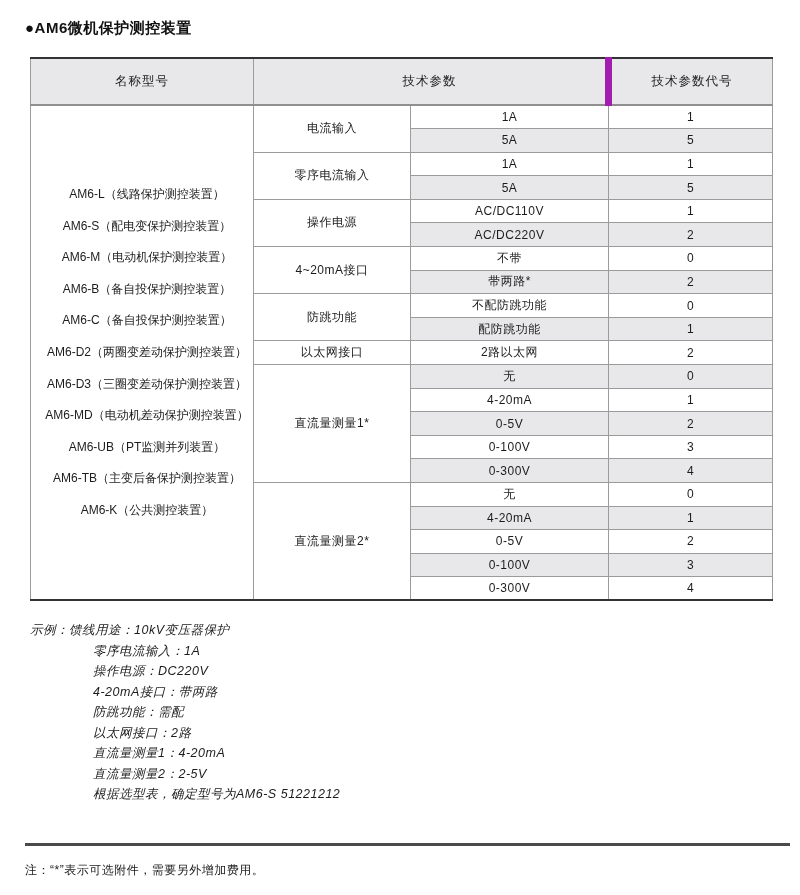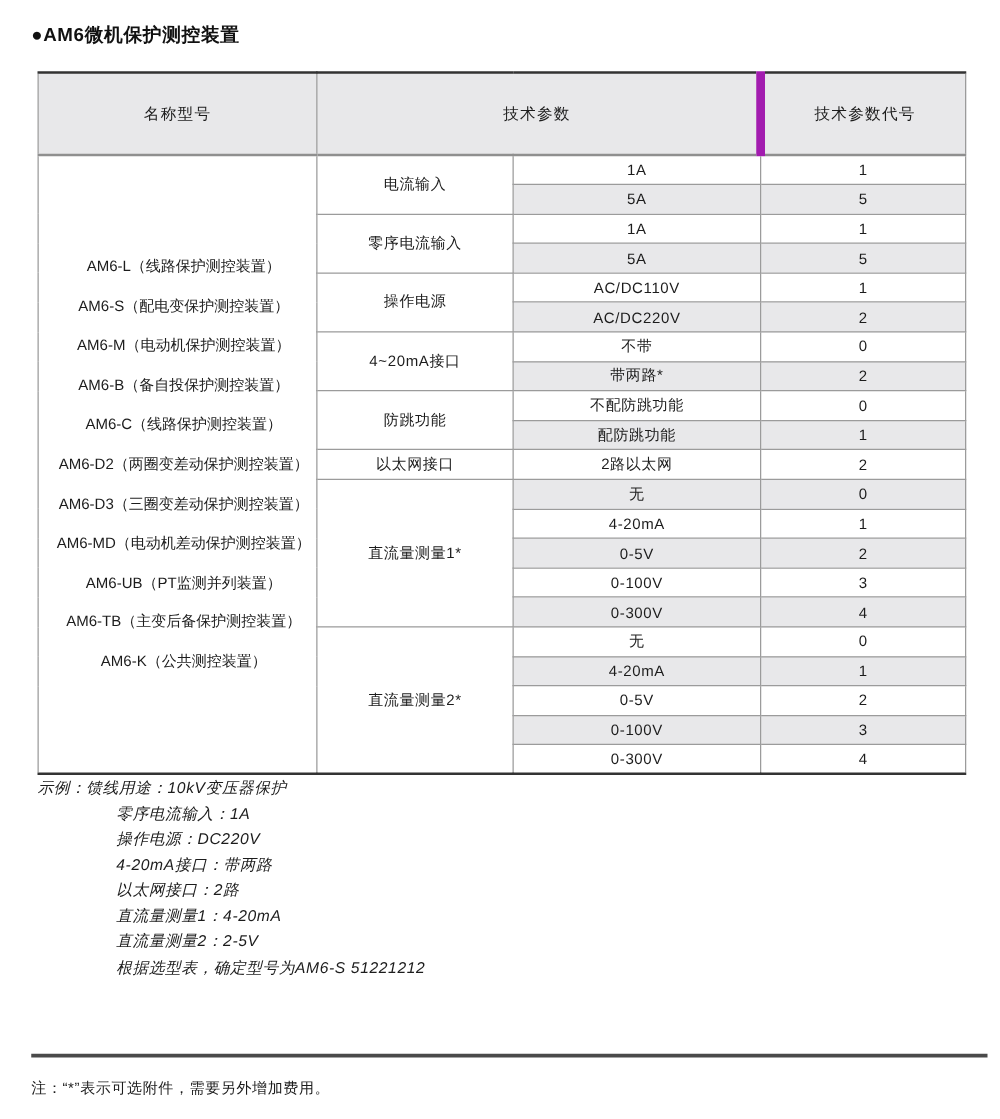--- a/index.html
+++ b/index.html
@@ -22,21 +22,21 @@
     width:742px;
     border-collapse:collapse;
     table-layout:fixed;
     font-size:12px;
     border-top:2px solid #333;
     border-bottom:2px solid #333;
     border-left:1px solid #9b9b9b;
     border-right:1px solid #9b9b9b;
   }
   table.spec th {
-    height:66px;
+    height:47px;
     background:#e8e8ea;
     font-weight:normal;
     font-size:12.5px;
     text-align:center;
     vertical-align:middle;
     border-bottom:2px solid #8f8f8f;
     letter-spacing:1px;
   }
   th.h-name   { border-right:1px solid #9b9b9b; }
   th.h-params { border-right:7px solid #a21caf; }
@@ -99,21 +99,21 @@
       <th>技术参数代号</th>
     </tr>
   </thead>
   <tbody>
     <tr>
       <td class="models-cell" rowspan="21">
         <div class="model-item">AM6-L（线路保护测控装置）</div>
         <div class="model-item">AM6-S（配电变保护测控装置）</div>
         <div class="model-item">AM6-M（电动机保护测控装置）</div>
         <div class="model-item">AM6-B（备自投保护测控装置）</div>
-        <div class="model-item">AM6-C（线路保护测控装置）</div>
+        <div class="model-item">AM6-C（备自投保护测控装置）</div>
         <div class="model-item">AM6-D2（两圈变差动保护测控装置）</div>
         <div class="model-item">AM6-D3（三圈变差动保护测控装置）</div>
         <div class="model-item">AM6-MD（电动机差动保护测控装置）</div>
         <div class="model-item">AM6-UB（PT监测并列装置）</div>
         <div class="model-item">AM6-TB（主变后备保护测控装置）</div>
         <div class="model-item">AM6-K（公共测控装置）</div>
       </td>
       <td class="param" rowspan="2">电流输入</td>
       <td class="val">1A</td>
       <td class="code">1</td>
@@ -206,20 +206,21 @@
       <td class="code">4</td>
     </tr>
   </tbody>
 </table>
 
 <div class="example">
   <div><span>示例：</span><span>馈线用途：10kV变压器保护</span></div>
   <div class="indent">零序电流输入：1A</div>
   <div class="indent">操作电源：DC220V</div>
   <div class="indent">4-20mA接口：带两路</div>
+  <div class="indent">防跳功能：需配</div>
   <div class="indent">以太网接口：2路</div>
   <div class="indent">直流量测量1：4-20mA</div>
   <div class="indent">直流量测量2：2-5V</div>
   <div class="indent">根据选型表，确定型号为AM6-S 51221212</div>
 </div>
 
 <div class="note-divider"></div>
 <div class="note-text">注：“*”表示可选附件，需要另外增加费用。</div>
 
 </body></html>

